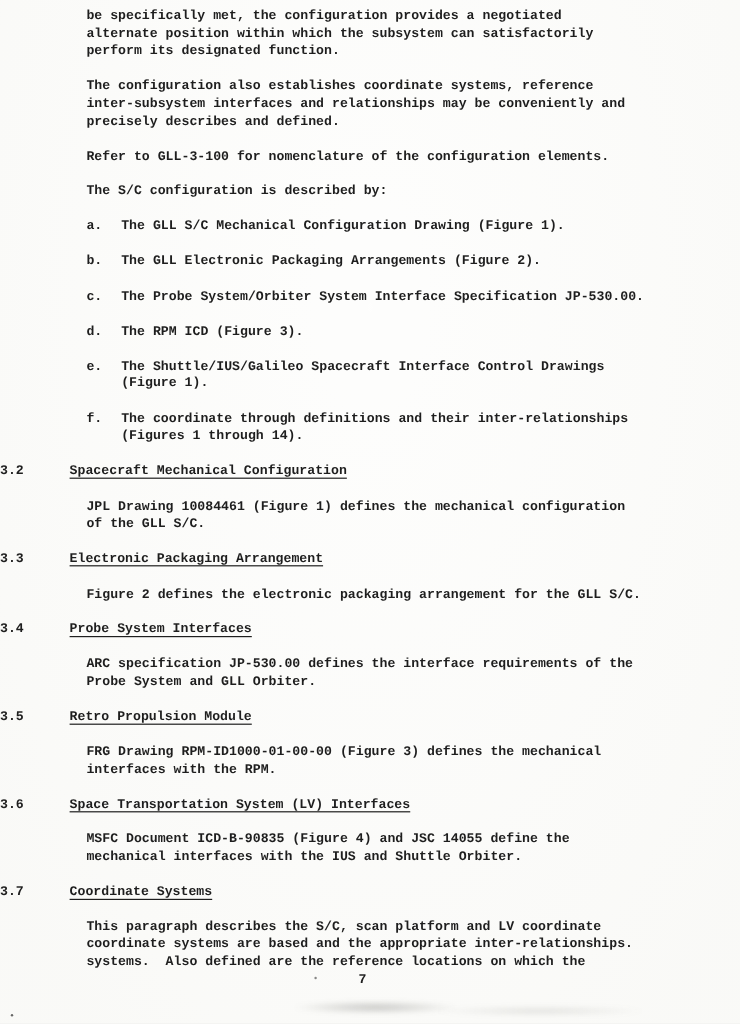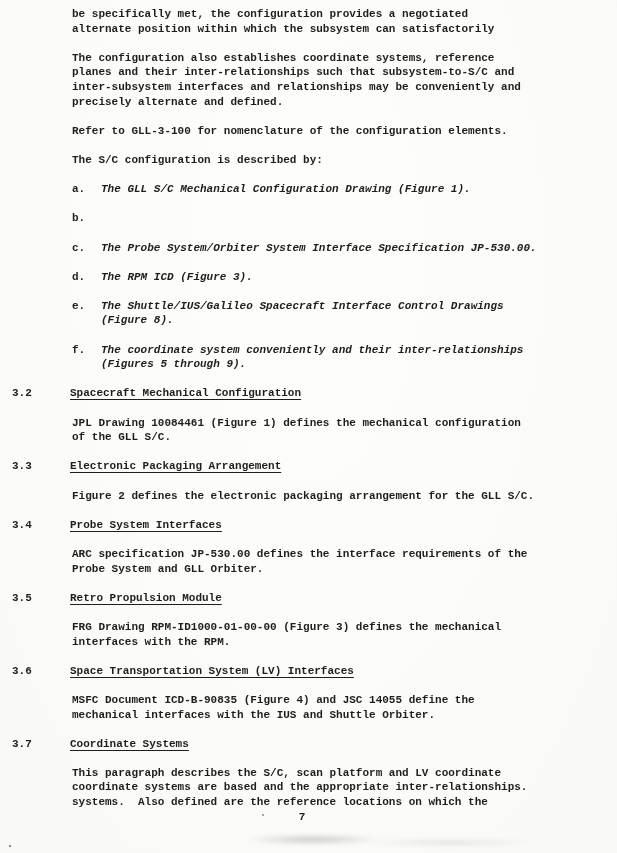--- a/index.html
+++ b/index.html
@@ -22,22 +22,22 @@
   .content {
     position: absolute;
     top: 7px; left: 0; width: 617px;
   }
   .block { margin-top: 14.6px; }
   .block:first-child { margin-top: 0; }
   .line { white-space: pre; }
   .para { padding-left: 72px; padding-right: 16px; }
   .list-item { padding-left: 72px; display: flex; }
   .list-item .marker { flex: 0 0 29px; width: 29px; }
-  .list-text { flex: 1 1 auto; font-style: italic; }
-  .section { padding-left: 12px; }
+  .list-text { flex: 1 1 auto; }
+  .section { padding-left: 0; }
   .sec-num { display: inline-block; width: 58px; }
   .sec-title {
     text-decoration: underline;
     text-underline-offset: 3px;
     text-decoration-thickness: 1.3px;
   }
   .page-num {
     margin-left: 72px;
     width: 460px;
     text-align: center;
@@ -83,66 +83,69 @@
 </head>
 <body>
 
 <div class="page" style="--ink: #1e1e1e; --paper: #fcfcfa;">
   <div class="grain"></div>
   <div class="content">
 
   <div class="block para">
         <div class="line">be specifically met, the configuration provides a negotiated</div>
         <div class="line">alternate position within which the subsystem can satisfactorily</div>
+        <div class="line">perform its designated function.</div>
       </div>
       <div class="block para">
         <div class="line">The configuration also establishes coordinate systems, reference</div>
-        <div class="line">planes and their inter-relationships such that subsystem-to-S/C and</div>
         <div class="line">inter-subsystem interfaces and relationships may be conveniently and</div>
-        <div class="line">precisely alternate and defined.</div>
+        <div class="line">precisely describes and defined.</div>
       </div>
       <div class="block para">
         <div class="line">Refer to GLL-3-100 for nomenclature of the configuration elements.</div>
       </div>
       <div class="block para">
         <div class="line">The S/C configuration is described by:</div>
       </div>
       <div class="block list-item">
         <span class="marker">a.</span>
         <div class="list-text">
           <div class="line">The GLL S/C Mechanical Configuration Drawing (Figure 1).</div>
         </div>
       </div>
       <div class="block list-item">
         <span class="marker">b.</span>
+        <div class="list-text">
+          <div class="line">The GLL Electronic Packaging Arrangements (Figure 2).</div>
+        </div>
       </div>
       <div class="block list-item">
         <span class="marker">c.</span>
         <div class="list-text">
           <div class="line">The Probe System/Orbiter System Interface Specification JP-530.00.</div>
         </div>
       </div>
       <div class="block list-item">
         <span class="marker">d.</span>
         <div class="list-text">
           <div class="line">The RPM ICD (Figure 3).</div>
         </div>
       </div>
       <div class="block list-item">
         <span class="marker">e.</span>
         <div class="list-text">
           <div class="line">The Shuttle/IUS/Galileo Spacecraft Interface Control Drawings</div>
-          <div class="line">(Figure 8).</div>
+          <div class="line">(Figure 1).</div>
         </div>
       </div>
       <div class="block list-item">
         <span class="marker">f.</span>
         <div class="list-text">
-          <div class="line">The coordinate system conveniently and their inter-relationships</div>
-          <div class="line">(Figures 5 through 9).</div>
+          <div class="line">The coordinate through definitions and their inter-relationships</div>
+          <div class="line">(Figures 1 through 14).</div>
         </div>
       </div>
       <div class="block section"><span class="sec-num">3.2</span><span class="sec-title">Spacecraft Mechanical Configuration</span></div>
       <div class="block para">
         <div class="line">JPL Drawing 10084461 (Figure 1) defines the mechanical configuration</div>
         <div class="line">of the GLL S/C.</div>
       </div>
       <div class="block section"><span class="sec-num">3.3</span><span class="sec-title">Electronic Packaging Arrangement</span></div>
       <div class="block para">
         <div class="line">Figure 2 defines the electronic packaging arrangement for the GLL S/C.</div>

